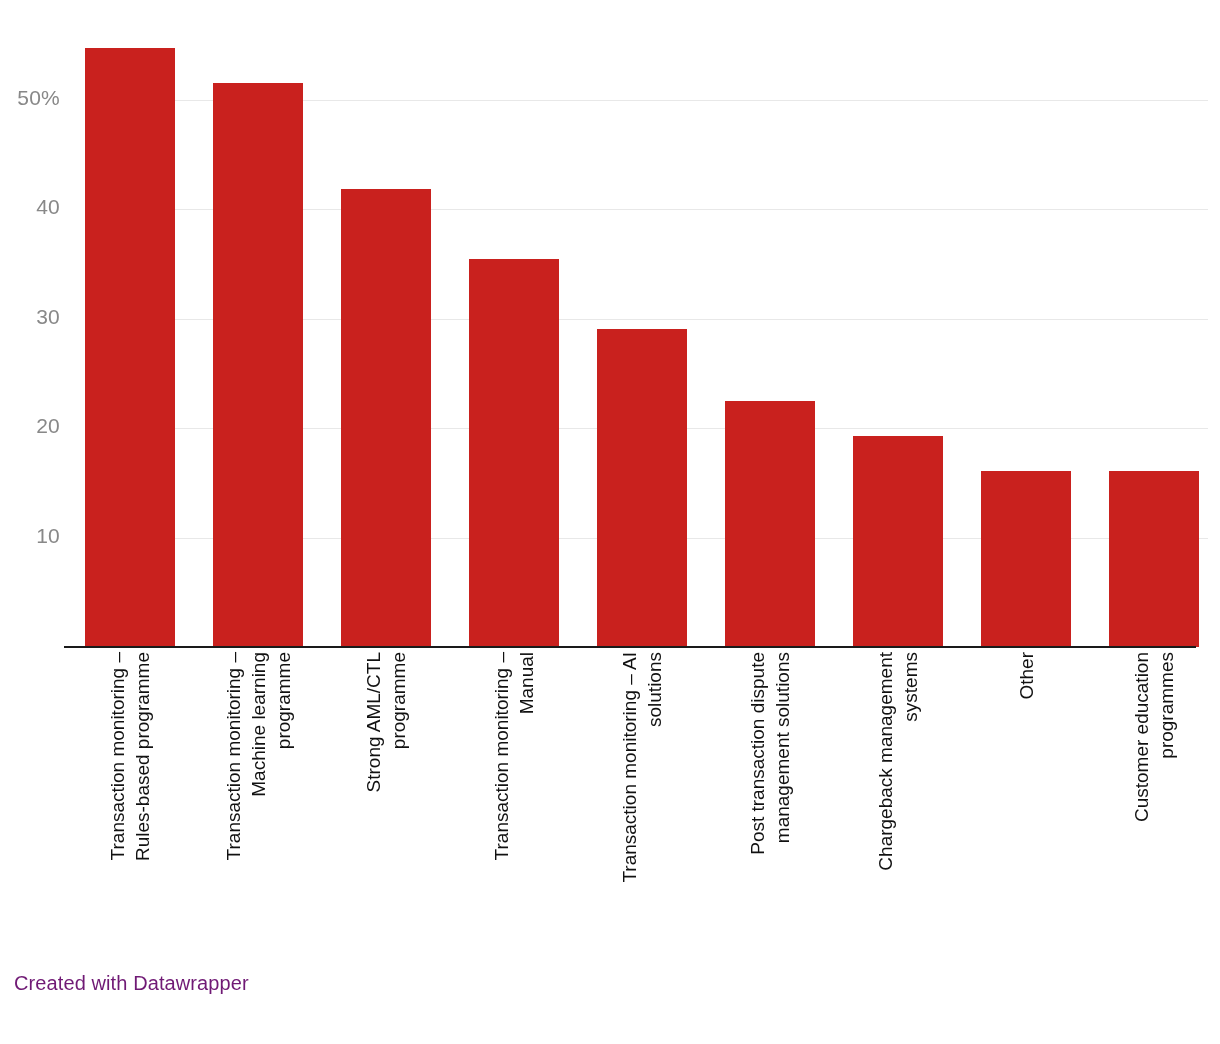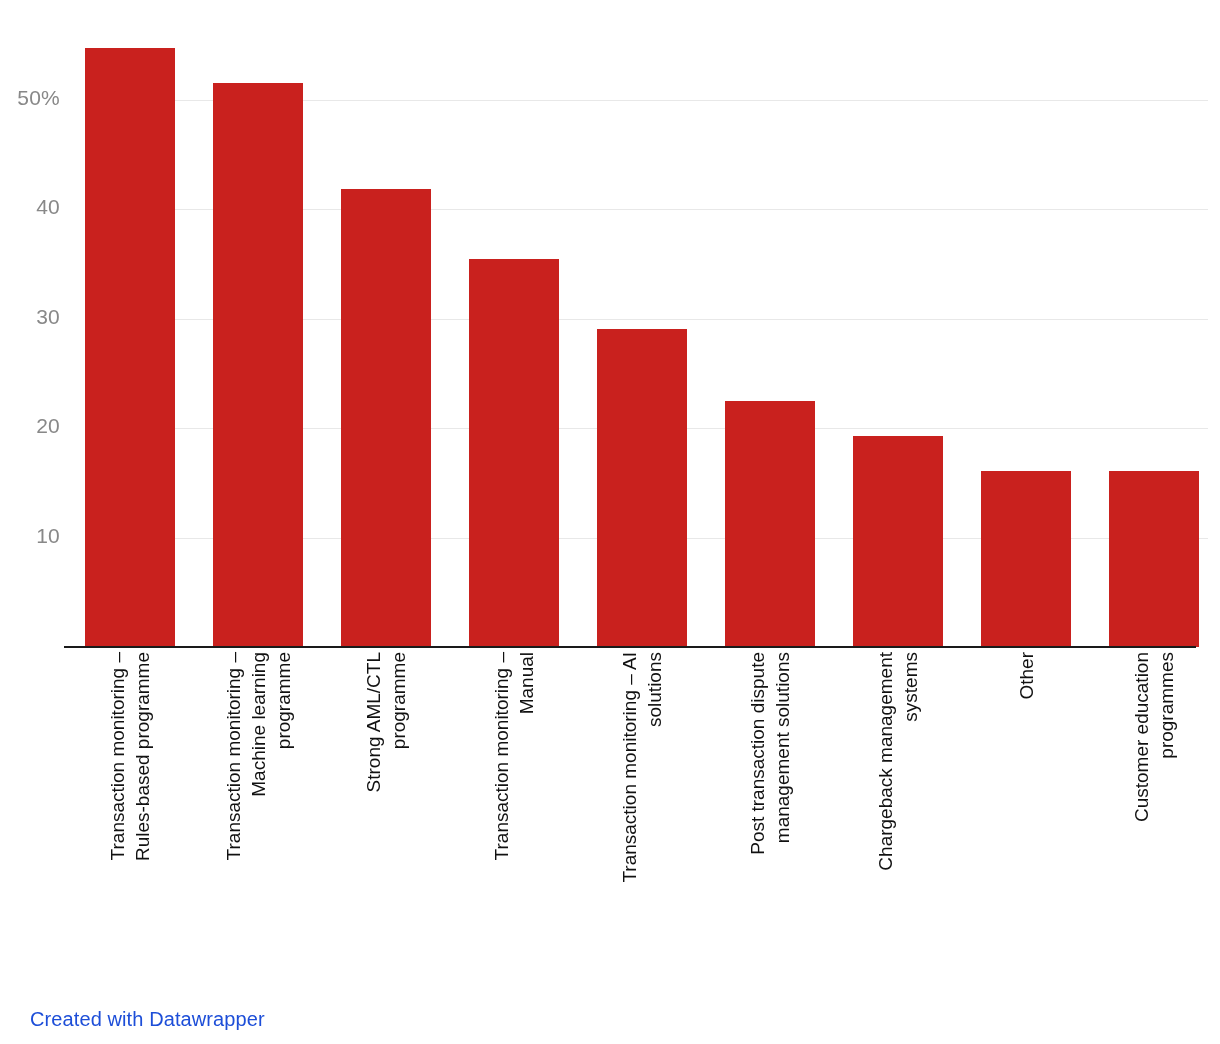--- a/index.html
+++ b/index.html
@@ -92,25 +92,24 @@
     color: #111111;
     text-align: right;
     direction: ltr;
   }
   .xlabel .rot .line { display: block; }
 
   
   .footer {
     position: absolute;
     left: 14px;
-    top: 1008px;
+    top: 972px;
     font-size: 20px;
-    color: #1d4ed8;
+    color: #701a75;
     letter-spacing: 0.1px;
-    margin-left: 16px;
   }
 </style>
 </head>
 <body>
 
 <div id="chart-root">
 
   <div class="plot">
     <div id="gridlines">
         <div class="gridline" style="top: 537.6px;"></div>

